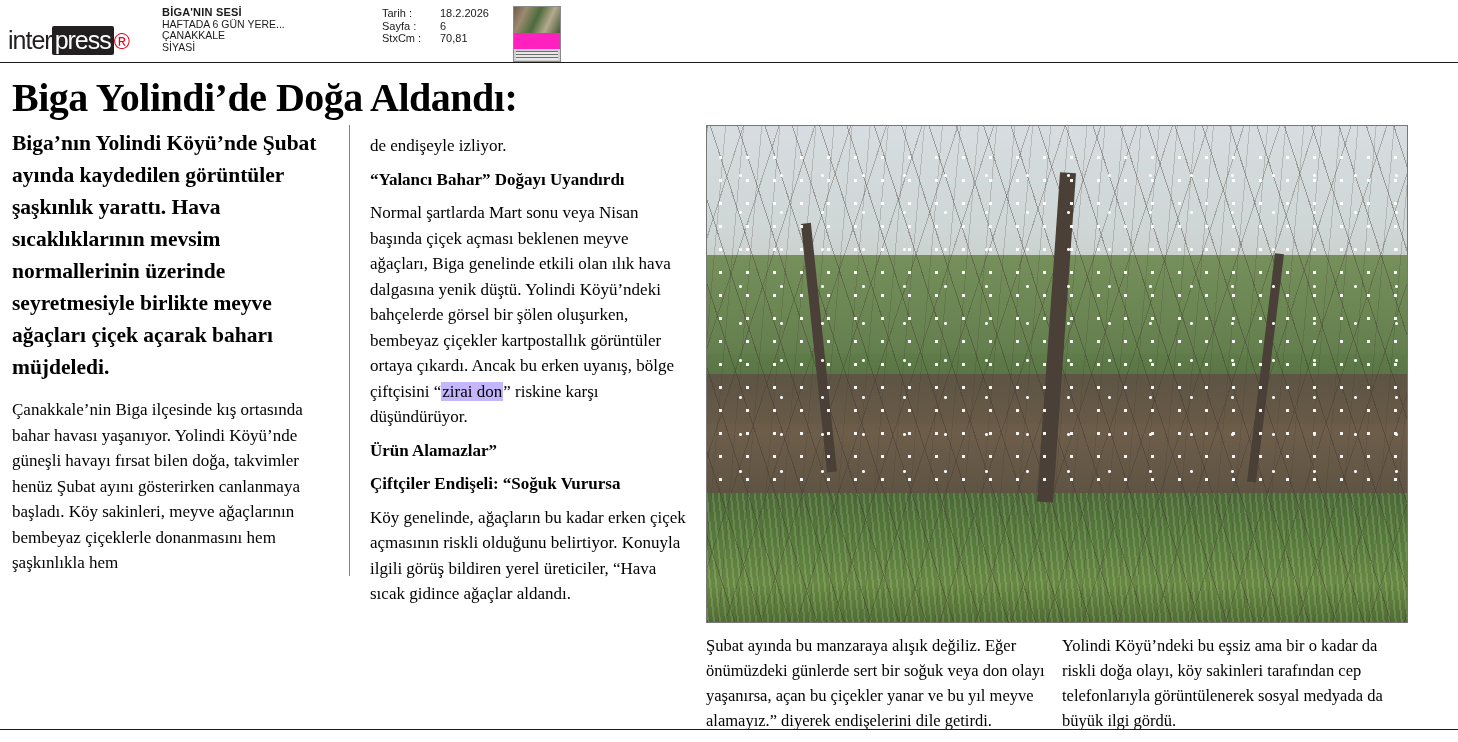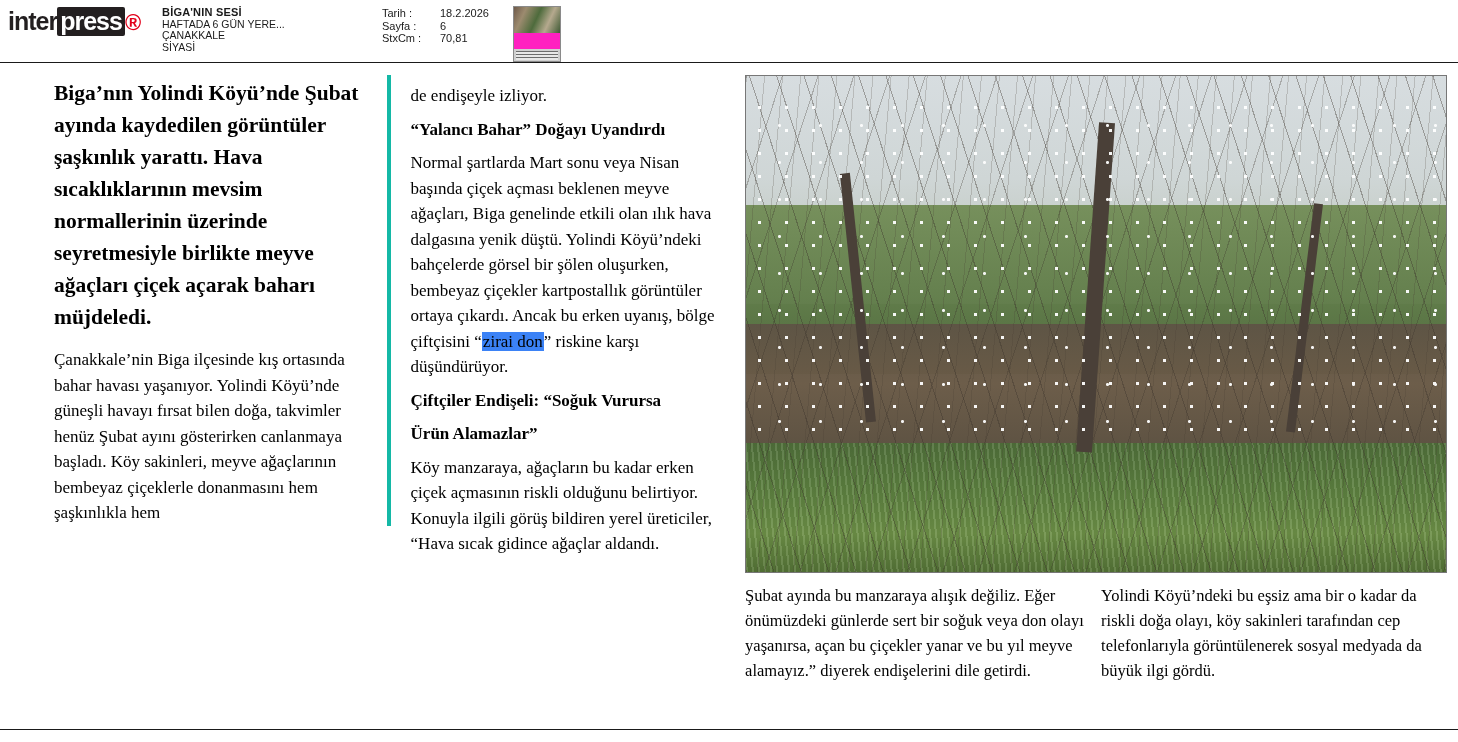--- a/index.html
+++ b/index.html
@@ -20,23 +20,23 @@
   .header {
     position: relative;
     height: 58px;
     padding: 4px 0 0 0;
     display: flex;
     align-items: flex-start;
   }
   .logo {
     width: 132px;
     margin-left: 8px;
-    margin-top: 5px;
+    margin-top: 24px;
     font-family: "Liberation Sans", sans-serif;
-    font-weight: bold;
+    font-weight: normal;
     font-size: 25px;
     letter-spacing: -1px;
     line-height: 1;
     white-space: nowrap;
   }
   .logo .inter { color: #231f20; }
   .logo .press {
     color: #ffffff;
     background: #231f20;
     padding: 0 3px 1px 3px;
@@ -126,23 +126,22 @@
   }
 
   .body-wrap {
     display: flex;
     align-items: flex-start;
   }
 
   .col-lead {
     width: 340px;
     padding-right: 12px;
-    border-right: 4px solid #14b8a6;
+    border-right: 1px solid #14b8a6;
     box-sizing: border-box;
-    margin-left: 42px;
   }
   .lead {
     font-family: "Liberation Serif", serif;
     font-weight: bold;
     font-size: 21.5px;
     line-height: 32px;
     margin: 2px 2px 14px 2px;
   }
   .lead-body {
     font-family: "Liberation Serif", serif;
@@ -162,21 +161,21 @@
     line-height: 25.5px;
     margin: 8px;
   }
   .subhead {
     font-weight: bold;
     font-size: 17px;
     line-height: 25.5px;
     margin: 0;
   }
   .hl {
-    background: #3b82f6;
+    background: #c4b5fd;
     padding: 0 1px;
   }
 
   
   .photo-col {
     width: 706px;
     margin-left: 8px;
   }
   .photo {
     width: 702px;
@@ -290,36 +289,37 @@
     <div class="t-mag"></div>
     <div class="t-lines"></div>
   </div>
 </div>
 
 <hr class="hrule">
 
 <div class="article">
 
   <div class="headline">
+    <div>Biga Yolindi’de Doğa Aldandı:</div>
   </div>
 
   <div class="body-wrap">
 
     <div class="col-lead">
       <div class="lead">Biga’nın Yolindi Köyü’nde Şubat ayında kaydedilen görüntüler şaşkınlık yarattı. Hava sıcaklıklarının mevsim normallerinin üzerinde seyretmesiyle birlikte meyve ağaçları çiçek açarak baharı müjdeledi.</div>
       <div class="lead-body">Çanakkale’nin Biga ilçesinde kış ortasında bahar havası yaşanıyor. Yolindi Köyü’nde güneşli havayı fırsat bilen doğa, takvimler henüz Şubat ayını gösterirken canlanmaya başladı. Köy sakinleri, meyve ağaçlarının bembeyaz çiçeklerle donanmasını hem şaşkınlıkla hem</div>
     </div>
 
     <div class="col-second">
       <p>de endişeyle izliyor.</p>
       <p class="subhead">“Yalancı Bahar” Doğayı Uyandırdı</p>
       <p><span>Normal şartlarda Mart sonu veya Nisan başında çiçek açması beklenen meyve ağaçları, Biga genelinde etkili olan ılık hava dalgasına yenik düştü. Yolindi Köyü’ndeki bahçelerde görsel bir şölen oluşurken, bembeyaz çiçekler kartpostallık görüntüler ortaya çıkardı. Ancak bu erken uyanış, bölge çiftçisini “</span><span class="hl">zirai don</span><span>” riskine karşı düşündürüyor.</span></p>
+      <p class="subhead">Ürün Alamazlar”</p>
       <p class="subhead">Çiftçiler Endişeli: “Soğuk Vurursa</p>
-      <p class="subhead">Ürün Alamazlar”</p>
-      <p>Köy manzaraya, ağaçların bu kadar erken çiçek açmasının riskli olduğunu belirtiyor. Konuyla ilgili görüş bildiren yerel üreticiler, “Hava sıcak gidince ağaçlar aldandı.</p>
+      <p>Köy genelinde, ağaçların bu kadar erken çiçek açmasının riskli olduğunu belirtiyor. Konuyla ilgili görüş bildiren yerel üreticiler, “Hava sıcak gidince ağaçlar aldandı.</p>
     </div>
 
     <div class="photo-col">
       <div class="photo">
         <div class="ph-sky"></div>
         <div class="ph-hill"></div>
         <div class="ph-bank"></div>
         <div class="ph-grass"></div>
         <div class="ph-branches"></div>
         <div class="ph-trunk" style="left:330px; bottom:120px; width:16px; height:330px; transform: rotate(4deg);"></div>

